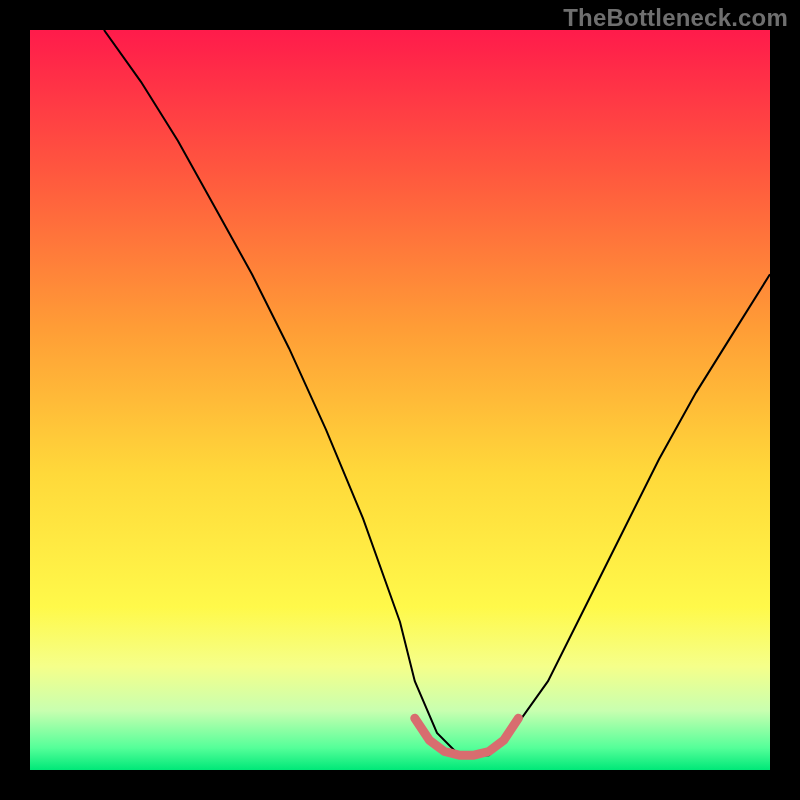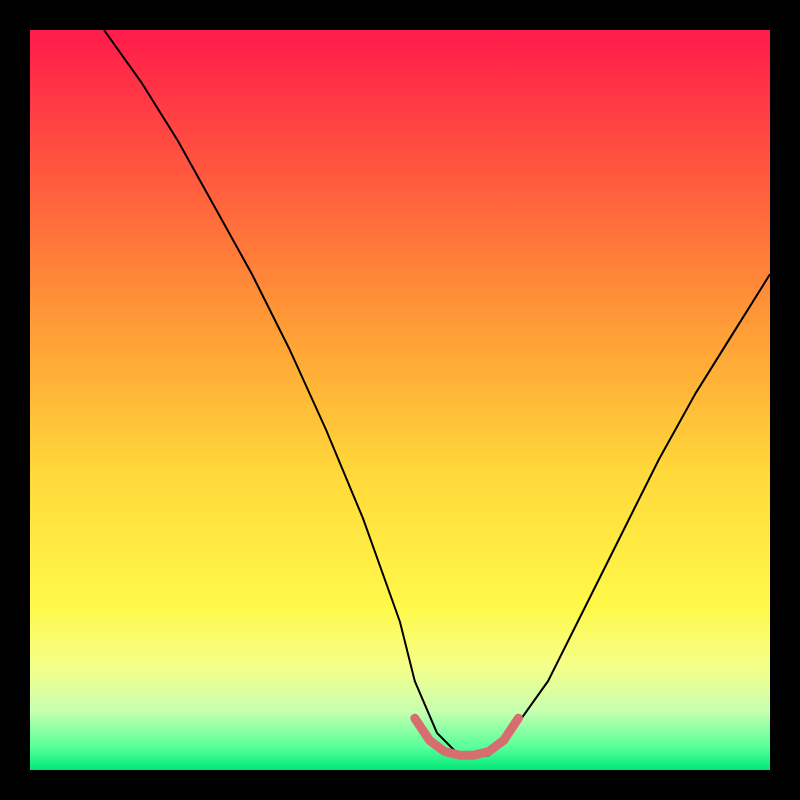--- a/index.html
+++ b/index.html
@@ -26,20 +26,21 @@
     font-weight: 600;
     color: #6f6f6f;
     letter-spacing: 0.2px;
   }
   svg { display: block; }
 </style>
 </head>
 <body>
 
 <div class="stage">
+  <div class="watermark">TheBottleneck.com</div>
   <div class="gradient-area">
     <svg id="chart-svg" width="740" height="740" viewBox="0 0 740 740">
       <defs>
         <linearGradient id="bg-grad" x1="0" y1="0" x2="0" y2="1">
             <stop offset="0%" stop-color="#ff1b4b"></stop>
             <stop offset="20%" stop-color="#ff5a3e"></stop>
             <stop offset="40%" stop-color="#ff9c36"></stop>
             <stop offset="60%" stop-color="#ffd93a"></stop>
             <stop offset="78%" stop-color="#fff94a"></stop>
             <stop offset="86%" stop-color="#f5ff8a"></stop>

